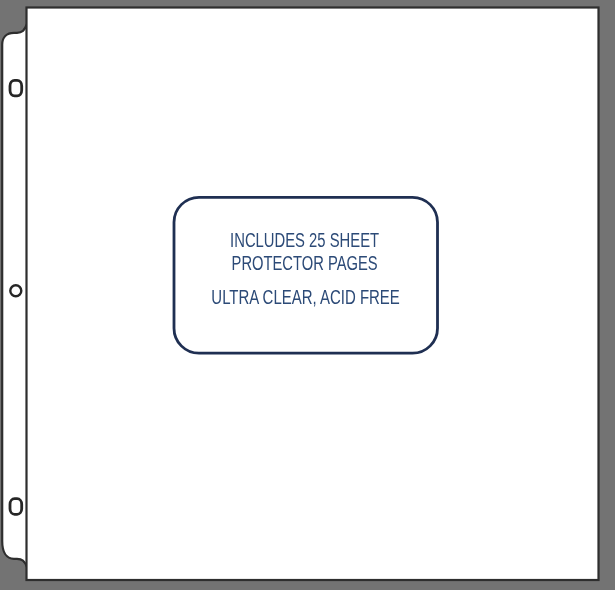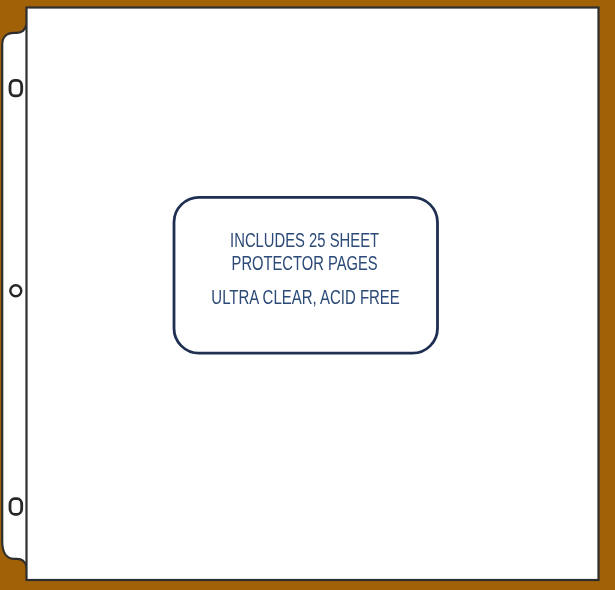--- a/index.html
+++ b/index.html
@@ -1,16 +1,16 @@
 <!DOCTYPE html>
 <html><head>
 <meta charset="utf-8">
 <style>
   html,body{margin:0;padding:0;background:#ffffff;}
-  .canvas{position:relative;width:615px;height:590px;background:#a16207;overflow:hidden;
+  .canvas{position:relative;width:615px;height:590px;background:#737373;overflow:hidden;
           font-family:"Liberation Sans", sans-serif;}
 </style>
 </head>
 <body>
 <div class="canvas">
 <svg width="615" height="590" viewBox="0 0 615 590" xmlns="http://www.w3.org/2000/svg">
 
   <g>
     <path d="M 27 24 C 24.5 30.6 22 32.6 17 32.8 L 14 32.8 C 6.6 32.8 2.2 37.2 2.2 44.6 L 2.2 541 C 2.2 552.6 6.6 558.8 14 558.8 L 17 558.8 C 22 559 24.5 560.6 27 567" fill="#ffffff" stroke="none"></path>
     <path d="M 27 24 C 24.5 30.6 22 32.6 17 32.8 L 14 32.8 C 6.6 32.8 2.2 37.2 2.2 44.6 L 2.2 541 C 2.2 552.6 6.6 558.8 14 558.8 L 17 558.8 C 22 559 24.5 560.6 27 567" fill="none" stroke="#2e2e2e" stroke-width="2.2"></path>

